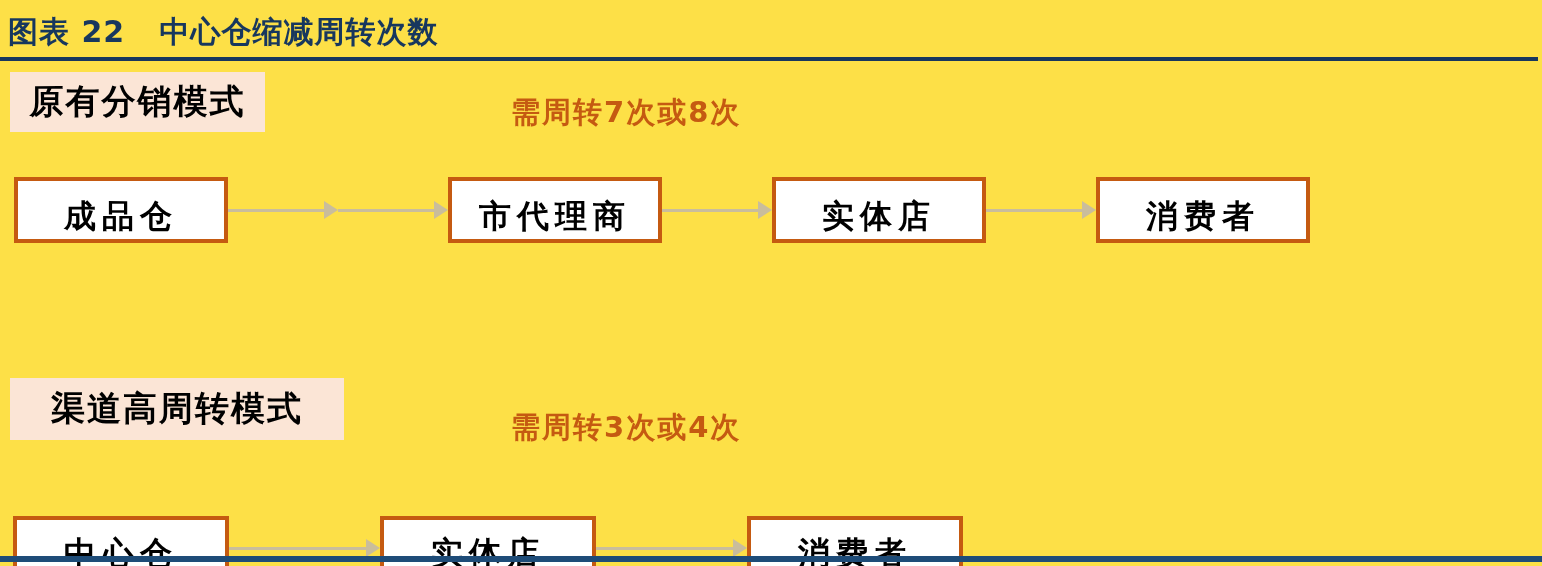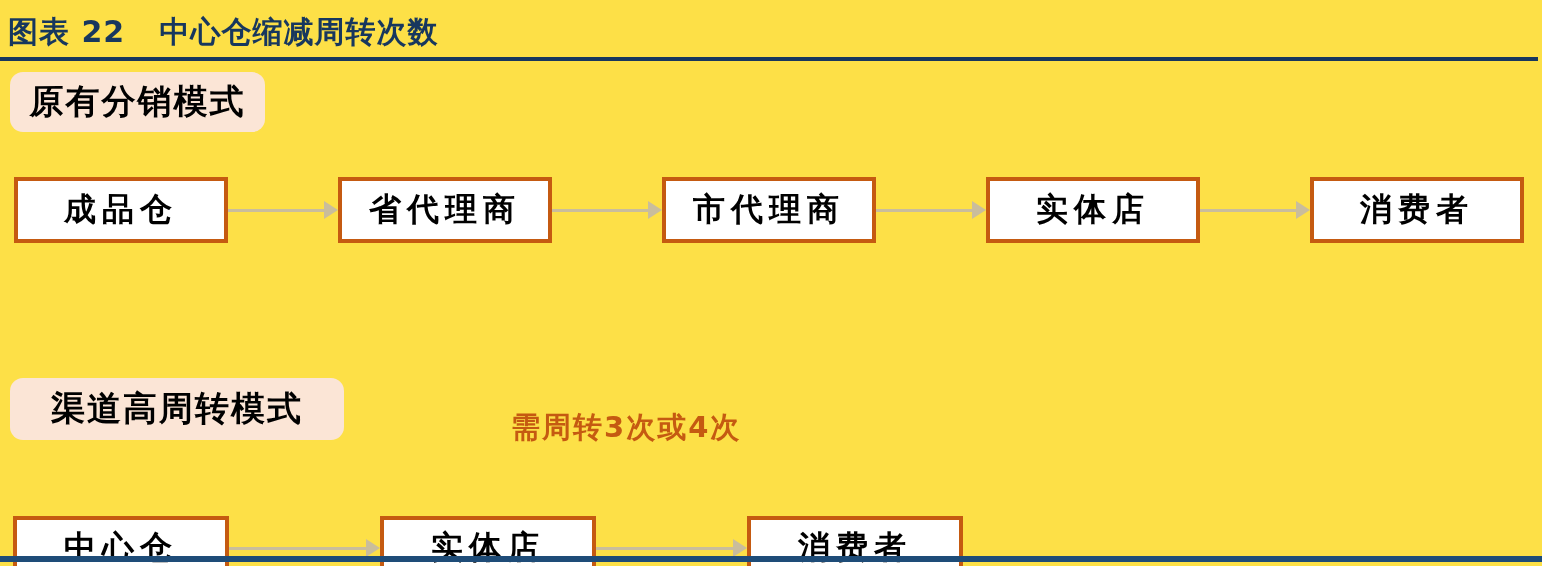--- a/index.html
+++ b/index.html
@@ -35,21 +35,20 @@
   .mode-label {
     position: absolute;
     background: #FBE5D6;
     color: #000000;
     font-weight: bold;
     font-size: 34px;
     display: flex;
     align-items: center;
     justify-content: center;
     letter-spacing: 2px;
-    border-radius: 13px;
   }
   .mode-label.first  { left: 10px; top: 72px;  width: 255px; height: 60px; }
   .mode-label.second { left: 10px; top: 378px; width: 334px; height: 62px; }
   .annotation {
     position: absolute;
     left: 511px;
     color: #C55A11;
     font-weight: bold;
     font-size: 29px;
     letter-spacing: 2px;
@@ -61,21 +60,21 @@
     display: flex;
     align-items: center;
   }
   .flow-row.row1 { left: 14px; top: 177px; height: 66px; }
   .flow-row.row2 { left: 13px; top: 516px; height: 64px; }
   .flow-node {
     height: 100%;
     border: 4px solid #C55A11;
     background: #ffffff;
     display: flex;
-    align-items: center;
+    align-items: flex-end;
     justify-content: center;
     font-size: 32px;
     font-weight: bold;
     color: #000000;
     letter-spacing: 6px;
     flex: 0 0 auto;
   }
   .row1 .flow-node { width: 214px; }
   .row2 .flow-node { width: 216px; }
   .flow-arrow {
@@ -110,31 +109,29 @@
 </style>
 </head>
 <body>
 
 <div class="figure">
 
   <div class="figure-title">图表 22   中心仓缩减周转次数</div>
   <div class="title-underline"></div>
 
   <div class="mode-label first">原有分销模式</div>
+  <div class="annotation first">需周转7次或8次</div>
 
   <div class="flow-row row1">
     <div class="flow-node">
       <span>成品仓</span>
     </div>
     <div class="flow-arrow">
       <div class="arrow-line"></div>
       <div class="arrow-head"></div>
-    </div>
-    <div class="flow-node">
-      <span>省代理商</span>
     </div>
     <div class="flow-arrow">
       <div class="arrow-line"></div>
       <div class="arrow-head"></div>
     </div>
     <div class="flow-node">
       <span>市代理商</span>
     </div>
     <div class="flow-arrow">
       <div class="arrow-line"></div>

